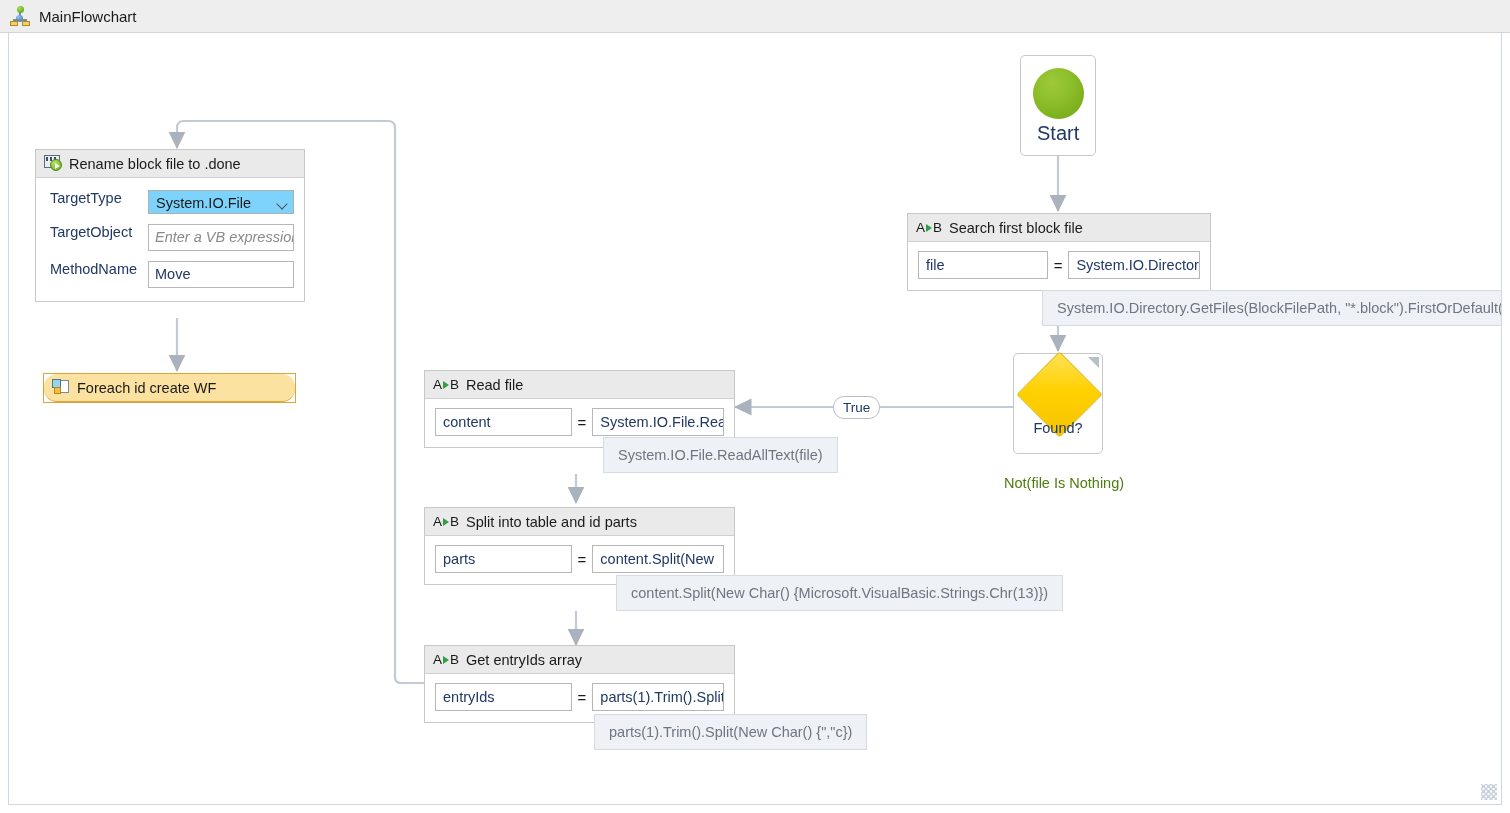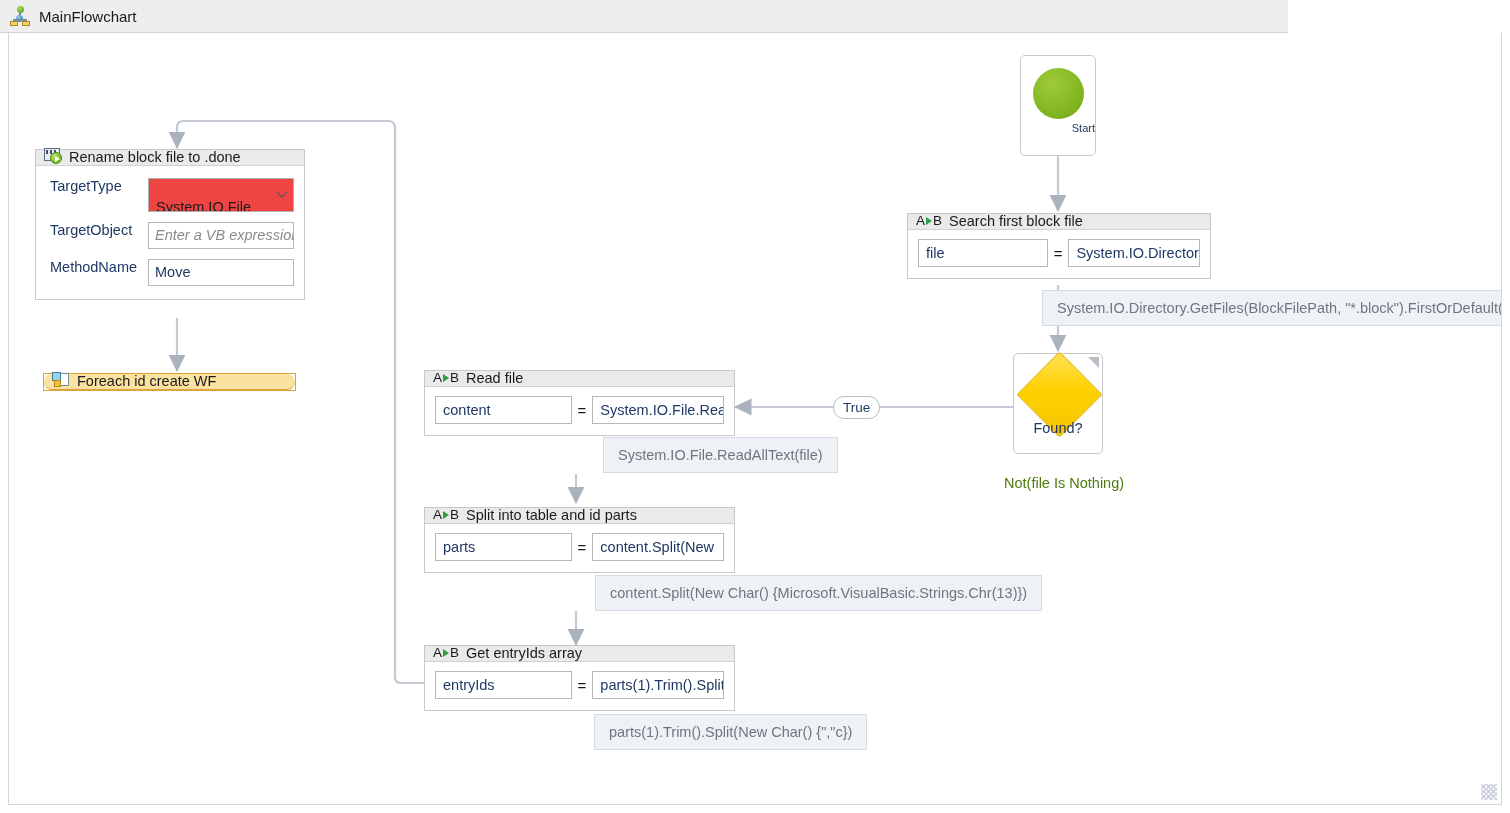--- a/index.html
+++ b/index.html
@@ -7,21 +7,21 @@
     width:1510px;height:813px;
     background:#ffffff;
     font-family:"Liberation Sans", sans-serif;
     font-size:14px;
     color:#1f3864;
     overflow:hidden;
     position:relative;
   }
   
   #breadcrumb-bar{
-    position:absolute;left:0;top:0;width:1288px;height:33px;
+    position:absolute;left:0;top:0;width:1510px;height:33px;
     background:#eeeeee;
     border-bottom:1px solid #d4d4d4;
     display:flex;align-items:center;
     box-sizing:border-box;
     padding-left:10px;
   }
   #breadcrumb-bar .bc-title{
     font-size:15px;color:#1a1a1a;margin-left:9px;
     font-family:"Liberation Sans", sans-serif;
   }
@@ -43,22 +43,22 @@
   
   .node{position:absolute;box-sizing:border-box;}
   .card{
     background:#ffffff;
     border:1px solid #c8c8c8;
     box-sizing:border-box;
   }
   .card-head{
     background:#eaeaea;
     border-bottom:1px solid #d0d0d0;
-    height:16px;
-    display:flex;align-items:flex-end;
+    height:28px;
+    display:flex;align-items:center;
     padding-left:8px;
     box-sizing:border-box;
     font-size:14.5px;color:#1a1a1a;
   }
   .card-head .ttl{margin-left:7px;white-space:nowrap;}
   .card-body{padding:9px 10px 11px 10px;box-sizing:border-box;}
 
   
   .assign-ico{
     width:26px;height:16px;position:relative;display:inline-block;
@@ -101,22 +101,22 @@
   #start-node .shell{
     width:76px;height:101px;
     border:1px solid #c8c8c8;border-radius:5px;
     background:#ffffff;position:relative;box-sizing:border-box;
   }
   #start-node .ball{
     position:absolute;left:12px;top:12px;width:51px;height:51px;border-radius:50%;
     background:radial-gradient(circle at 38% 30%, #9ec93a 0%, #8ebf2b 38%, #6fa513 100%);
   }
   #start-node .lbl{
-    position:absolute;left:16px;right:0;top:66px;text-align:right;
-    font-size:11px;color:#1f3864;
+    position:absolute;left:16px;right:0;top:66px;text-align:left;
+    font-size:20px;color:#1f3864;
   }
 
   
   #decision-node .shell{
     width:90px;height:101px;
     border:1px solid #c8c8c8;border-radius:5px;
     background:#ffffff;position:relative;box-sizing:border-box;
   }
   #decision-node .dia{
     position:absolute;left:15px;top:10px;width:59px;height:59px;
@@ -162,23 +162,23 @@
   }
   .inv-ico .play:after{
     content:"";position:absolute;left:4px;top:2.5px;
     border-top:3px solid transparent;border-bottom:3px solid transparent;
     border-left:5px solid #ffffff;
   }
   .prop-row{display:flex;align-items:flex-start;margin-bottom:10px;}
   .prop-row:last-child{margin-bottom:0;}
   .prop-lbl{font-size:14.5px;color:#1f3864;width:98px;flex:none;}
   .combo{
-    position:relative;width:150px;height:16px;
-    background:#ef4444;border:1px solid #b0b0b0;box-sizing:border-box;
-    line-height:25px;padding:16px 7px;font-size:14.5px;color:#1a1a1a;
+    position:relative;width:150px;height:24px;
+    background:#7dd3fc;border:1px solid #b0b0b0;box-sizing:border-box;
+    line-height:25px;padding:0 7px;font-size:14.5px;color:#1a1a1a;
     white-space:nowrap;overflow:hidden;
   }
   .combo .chev{
     position:absolute;right:7px;top:9px;width:7px;height:7px;
     border-right:1.6px solid #555;border-bottom:1.6px solid #555;
     transform:rotate(45deg);
   }
   .txtbox{
     width:150px;height:27px;background:#ffffff;border:1px solid #b7b7b7;
     box-sizing:border-box;line-height:25px;padding:0 6px;
@@ -335,21 +335,21 @@
       </div>
       <div class="card-body">
         <div class="assign-row">
           <div class="tb" style="width:138px;">parts</div>
           <span class="eq">=</span>
           <div class="tb" style="width:133px;">content.Split(New </div>
         </div>
       </div>
     </div>
   </div>
-  <div class="tip" style="left:586px;top:542px;">content.Split(New Char() {Microsoft.VisualBasic.Strings.Chr(13)})</div>
+  <div class="tip" style="left:607px;top:542px;">content.Split(New Char() {Microsoft.VisualBasic.Strings.Chr(13)})</div>
 
   <div class="node" id="entryids-node" style="left:415px;top:612px;width:311px;">
     <div class="card">
       <div class="card-head">
         <span class="assign-ico">
           <span class="a">A</span>
             <span class="arw"></span>
             <span class="b">B</span>
         </span>
         <span class="ttl">Get entryIds array</span>

